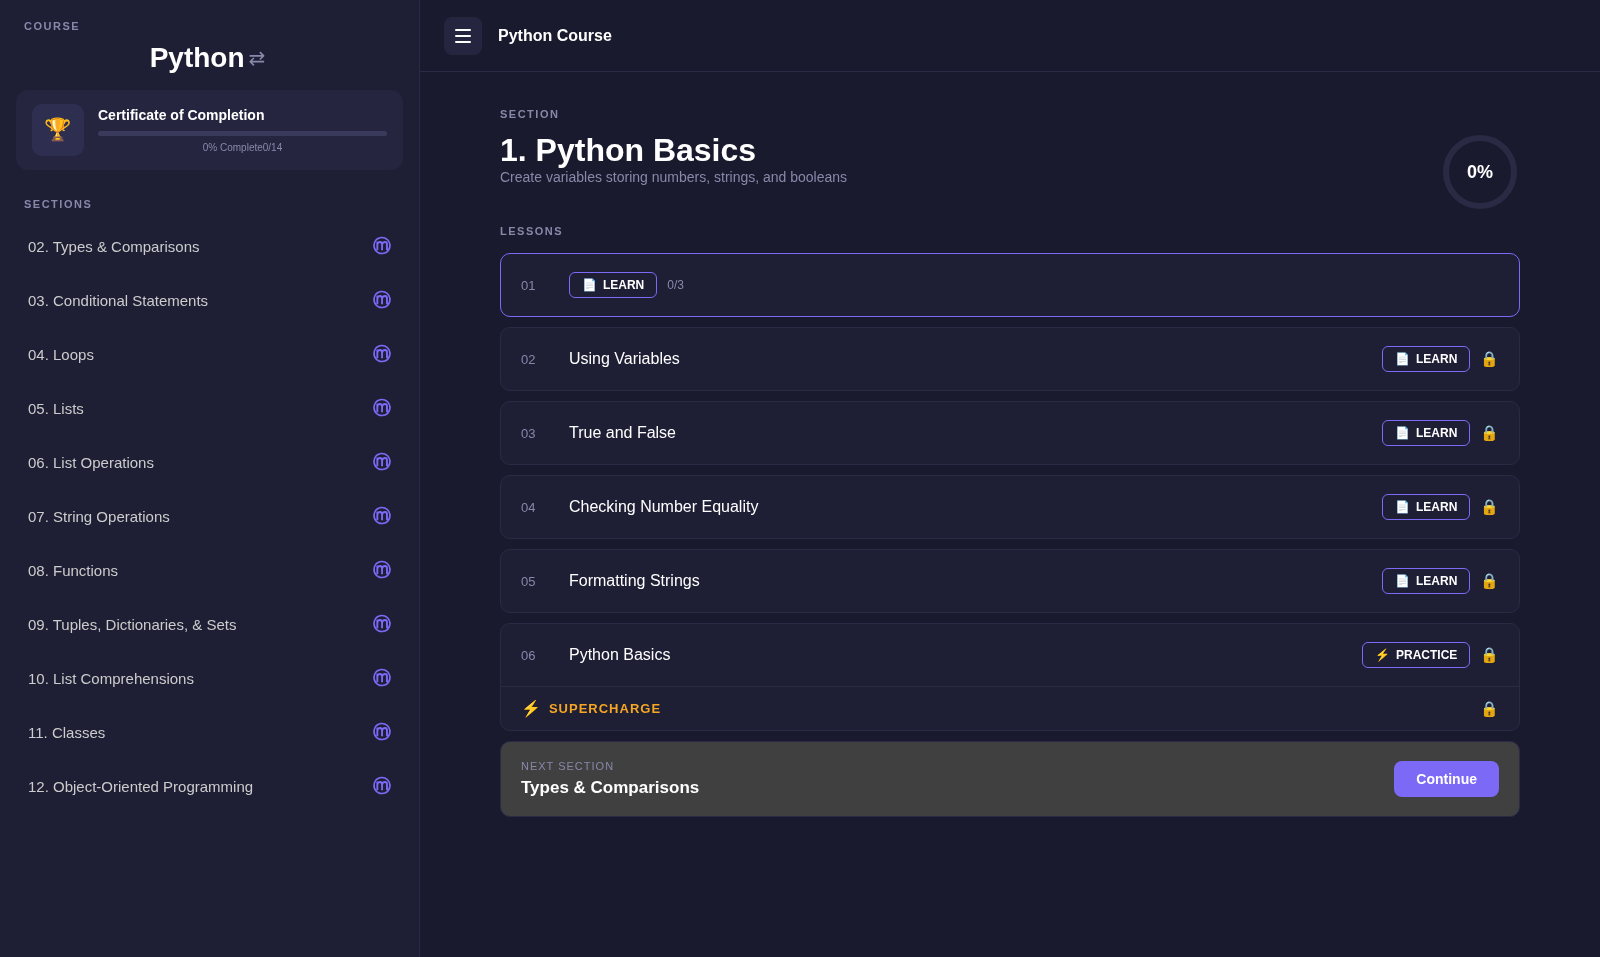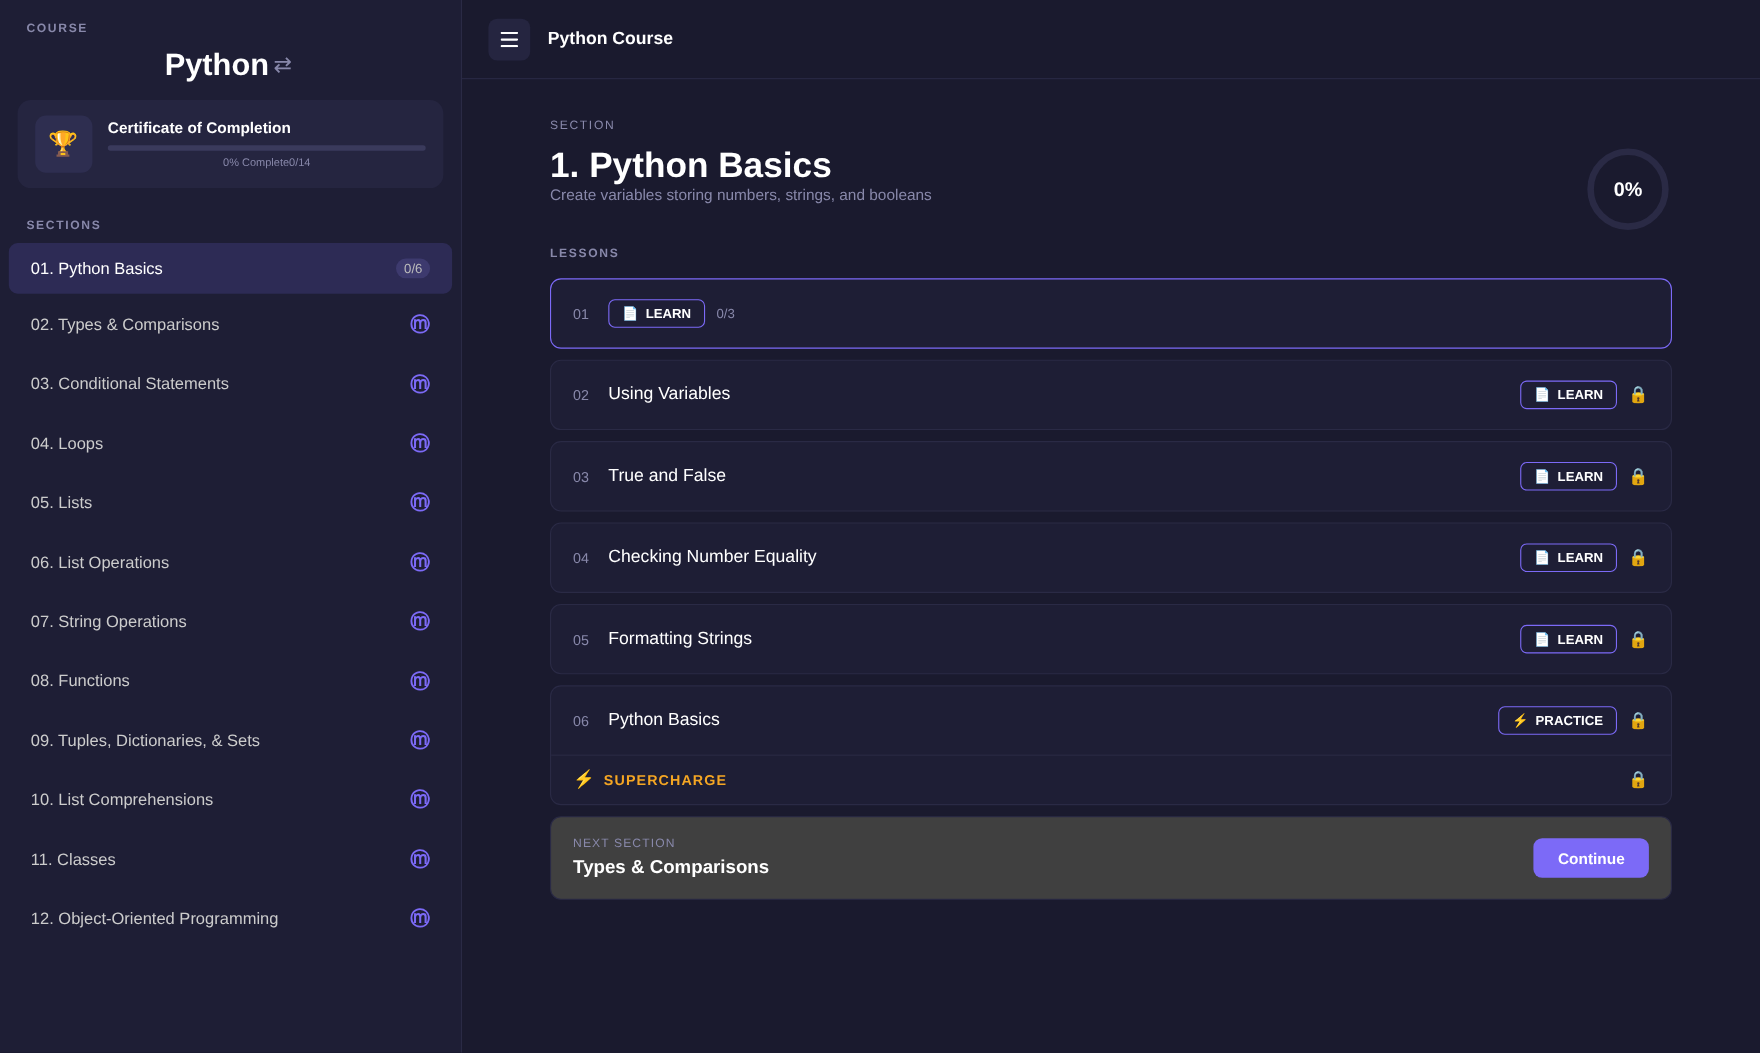--- a/index.html
+++ b/index.html
@@ -191,21 +191,21 @@
       flex: 1;
       overflow-y: auto;
       padding: 36px 80px;
     }
     .main-content::-webkit-scrollbar { width: 6px; }
     .main-content::-webkit-scrollbar-track { background: transparent; }
     .main-content::-webkit-scrollbar-thumb { background: #3a3a5c; border-radius: 4px; }
 
     .section-tag {
       font-size: 11px;
-      font-weight: 400;
+      font-weight: 700;
       letter-spacing: 1.5px;
       color: #8888aa;
       text-transform: uppercase;
       margin-bottom: 12px;
     }
 
     .section-header-row {
       display: flex;
       align-items: flex-start;
       justify-content: space-between;
@@ -254,21 +254,21 @@
       overflow: hidden;
     }
     .lesson-card.active-card {
       border-color: #7c6af7;
     }
 
     .lesson-row {
       display: flex;
       align-items: center;
       padding: 18px 20px;
-      gap: 10px;
+      gap: 26px;
     }
     .lesson-num {
       font-size: 13px;
       color: #8888aa;
       width: 22px;
       flex-shrink: 0;
     }
     .lesson-title {
       flex: 1;
       font-size: 16px;
@@ -400,24 +400,20 @@
         <span>0% Complete</span>
         <span>0/14</span>
       </div>
     </div>
   </div>
 
   <div class="sections-label">SECTIONS</div>
 
   <div>
 
-    <div class="section-item active">
-      <span class="section-item-left">01. Python Basics</span>
-      <span class="section-badge">0/6</span>
-    </div>
     <div class="section-item">
       <span class="section-item-left">02. Types &amp; Comparisons</span>
       <span class="m-icon">ⓜ</span>
     </div>
     <div class="section-item">
       <span class="section-item-left">03. Conditional Statements</span>
       <span class="m-icon">ⓜ</span>
     </div>
     <div class="section-item">
       <span class="section-item-left">04. Loops</span>

